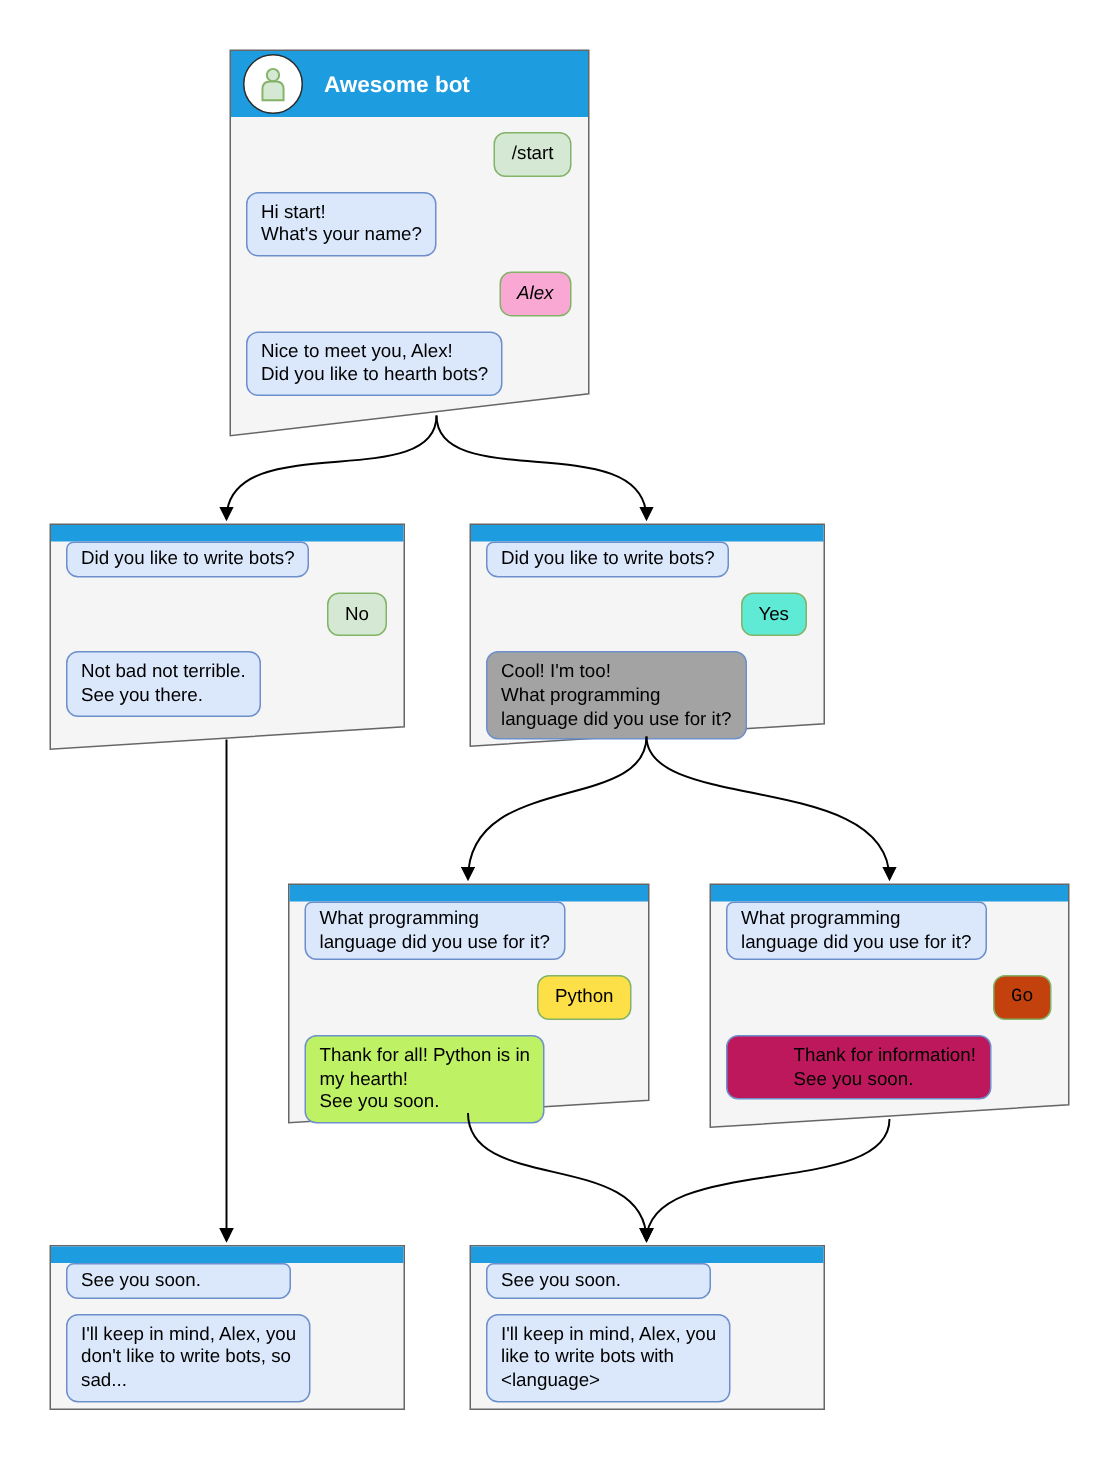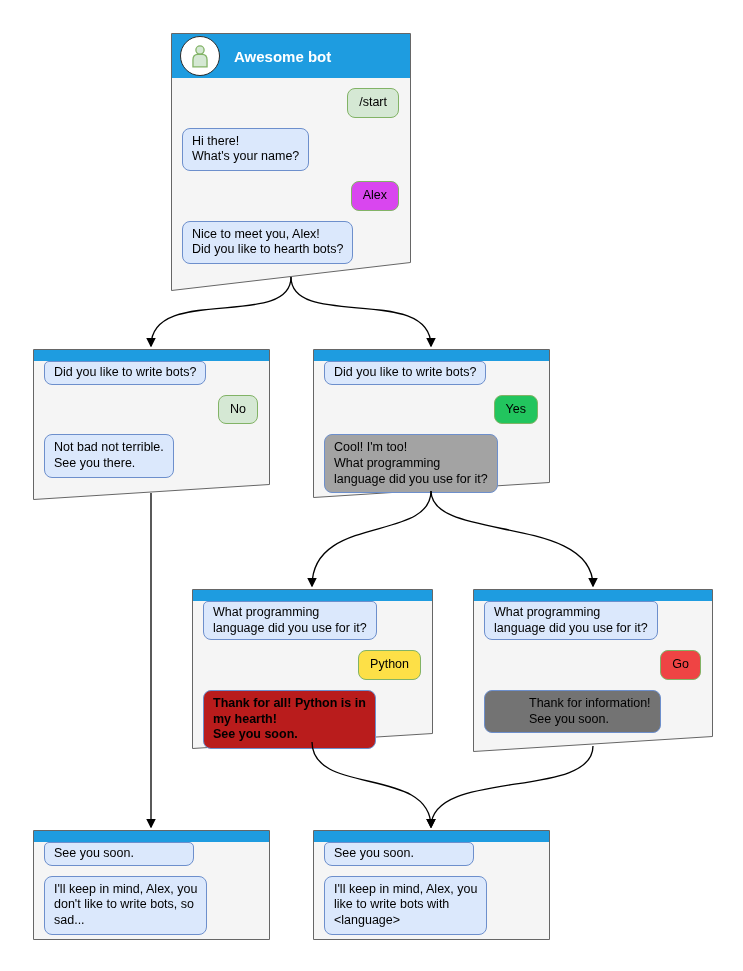--- a/index.html
+++ b/index.html
@@ -29,38 +29,38 @@
       </marker>
     </defs>
   <path d="M291,277 C291,330 151,284 151,346" fill="none" stroke="#000000" stroke-width="1.3" marker-end="url(#arrow)"></path>
       <path d="M291,277 C291,330 431,284 431,346" fill="none" stroke="#000000" stroke-width="1.3" marker-end="url(#arrow)"></path>
       <path d="M431,491 C431,542 312,514 312,586" fill="none" stroke="#000000" stroke-width="1.3" marker-end="url(#arrow)"></path>
       <path d="M431,491 C431,542 593,514 593,586" fill="none" stroke="#000000" stroke-width="1.3" marker-end="url(#arrow)"></path>
       <path d="M151,493 L151,827" fill="none" stroke="#000000" stroke-width="1.3" marker-end="url(#arrow)"></path>
       <path d="M312,742 C312,796 431,766 431,827" fill="none" stroke="#000000" stroke-width="1.3" marker-end="url(#arrow)"></path>
       <path d="M593,746 C593,800 431,768 431,827" fill="none" stroke="#000000" stroke-width="1.3" marker-end="url(#arrow)"></path>
     </svg>
-<div class="window" style="left: 171px; top: 33px; width: 240px; height: 258px;">
+<div class="window" style="left: 153px; top: 33px; width: 240px; height: 258px;">
       <svg class="win-bg" width="240" height="258">
         <polygon points="0.5,0.5 239.5,0.5 239.5,229.5 0.5,257.5" fill="#F5F5F5" stroke="#666666" stroke-width="1"></polygon>
       </svg>
       <div class="titlebar" style="background: rgb(30, 156, 224);">
         <span class="avatar">
           <svg viewBox="0 0 24 24" width="26" height="26">
             <circle cx="12" cy="6.5" r="3.8" fill="#D5E8D4" stroke="#82B366" stroke-width="1.2"></circle>
             <path d="M5.5,22 V15.5 Q5.5,10.5 10,10.5 h4 Q18.5,10.5 18.5,15.5 V22 Z" fill="#D5E8D4" stroke="#82B366" stroke-width="1.2"></path>
           </svg>
         </span>
         <span class="title">Awesome bot</span>
       </div>
       <div class="msgs" style="top: 45px;">
         <div class="bubble user" style="background: rgb(213, 232, 212); border: 1px solid rgb(130, 179, 102);">/start</div>
-        <div class="bubble bot" style="background: rgb(219, 232, 252); border: 1px solid rgb(109, 143, 204);">Hi there!
+        <div class="bubble bot" style="background: rgb(219, 232, 252); border: 1px solid rgb(109, 143, 204);">Hi start!
 What's your name?</div>
-        <div class="bubble user" style="background: #d946ef; border: 1px solid rgb(130, 179, 102);">Alex</div>
+        <div class="bubble user" style="background: #f9a8d4; border: 1px solid rgb(130, 179, 102); font-style: italic;">Alex</div>
         <div class="bubble bot" style="background: rgb(219, 232, 252); border: 1px solid rgb(109, 143, 204);">Nice to meet you, Alex!
 Did you like to hearth bots?</div>
       </div>
     </div>
     <div class="window" style="left: 33px; top: 349px; width: 237px; height: 151px;">
       <svg class="win-bg" width="237" height="151">
         <polygon points="0.5,0.5 236.5,0.5 236.5,135.5 0.5,150.5" fill="#F5F5F5" stroke="#666666" stroke-width="1"></polygon>
       </svg>
       <div class="topbar" style="background: rgb(30, 156, 224);"></div>
       <div class="msgs" style="top: 12px;">
@@ -70,50 +70,50 @@
 See you there.</div>
       </div>
     </div>
     <div class="window" style="left: 313px; top: 349px; width: 237px; height: 149px;">
       <svg class="win-bg" width="237" height="149">
         <polygon points="0.5,0.5 236.5,0.5 236.5,133.5 0.5,148.5" fill="#F5F5F5" stroke="#666666" stroke-width="1"></polygon>
       </svg>
       <div class="topbar" style="background: rgb(30, 156, 224);"></div>
       <div class="msgs" style="top: 12px;">
         <div class="bubble bot attached" style="background: rgb(219, 232, 252); border: 1px solid rgb(109, 143, 204);">Did you like to write bots?</div>
-        <div class="bubble user" style="background: #22c55e; border: 1px solid rgb(130, 179, 102);">Yes</div>
+        <div class="bubble user" style="background: #5eead4; border: 1px solid rgb(130, 179, 102);">Yes</div>
         <div class="bubble bot" style="background: #a3a3a3; border: 1px solid rgb(109, 143, 204);">Cool! I'm too!
 What programming
 language did you use for it?</div>
       </div>
     </div>
     <div class="window" style="left: 192px; top: 589px; width: 241px; height: 160px;">
       <svg class="win-bg" width="241" height="160">
         <polygon points="0.5,0.5 240.5,0.5 240.5,144.5 0.5,159.5" fill="#F5F5F5" stroke="#666666" stroke-width="1"></polygon>
       </svg>
       <div class="topbar" style="background: rgb(30, 156, 224);"></div>
       <div class="msgs" style="top: 12px;">
         <div class="bubble bot attached" style="background: rgb(219, 232, 252); border: 1px solid rgb(109, 143, 204);">What programming
 language did you use for it?</div>
         <div class="bubble user" style="background: #fde047; border: 1px solid rgb(130, 179, 102);">Python</div>
-        <div class="bubble bot" style="background: #b91c1c; border: 1px solid rgb(109, 143, 204); font-weight: bold;">Thank for all! Python is in
+        <div class="bubble bot" style="background: #bef264; border: 1px solid rgb(109, 143, 204);">Thank for all! Python is in
 my hearth!
 See you soon.</div>
       </div>
     </div>
     <div class="window" style="left: 473px; top: 589px; width: 240px; height: 163px;">
       <svg class="win-bg" width="240" height="163">
         <polygon points="0.5,0.5 239.5,0.5 239.5,147.5 0.5,162.5" fill="#F5F5F5" stroke="#666666" stroke-width="1"></polygon>
       </svg>
       <div class="topbar" style="background: rgb(30, 156, 224);"></div>
       <div class="msgs" style="top: 12px;">
         <div class="bubble bot attached" style="background: rgb(219, 232, 252); border: 1px solid rgb(109, 143, 204);">What programming
 language did you use for it?</div>
-        <div class="bubble user" style="background: #ef4444; border: 1px solid rgb(130, 179, 102);">Go</div>
-        <div class="bubble bot" style="background: #737373; border: 1px solid rgb(109, 143, 204); padding-left: 44px;">Thank for information!
+        <div class="bubble user" style="background: #c2410c; border: 1px solid rgb(130, 179, 102); font-family: Liberation Mono, monospace;">Go</div>
+        <div class="bubble bot" style="background: #be185d; border: 1px solid rgb(109, 143, 204); padding-left: 44px;">Thank for information!
 See you soon.</div>
       </div>
     </div>
     <div class="window" style="left: 33px; top: 830px; width: 237px; height: 110px;">
       <svg class="win-bg" width="237" height="110">
         <polygon points="0.5,0.5 236.5,0.5 236.5,109.5 0.5,109.5" fill="#F5F5F5" stroke="#666666" stroke-width="1"></polygon>
       </svg>
       <div class="topbar" style="background: rgb(30, 156, 224);"></div>
       <div class="msgs" style="top: 12px;">
         <div class="bubble bot attached wide" style="background: rgb(219, 232, 252); border: 1px solid rgb(109, 143, 204);">See you soon.</div>

